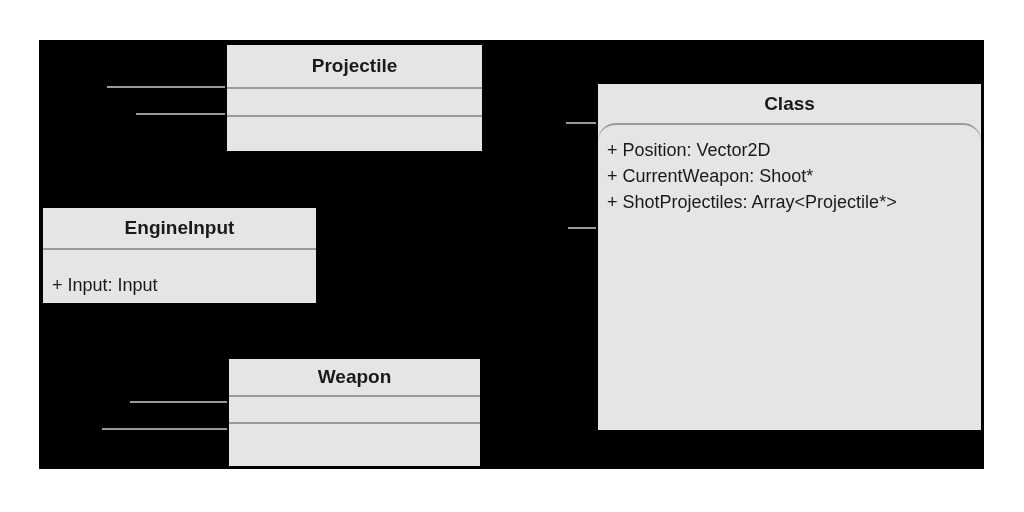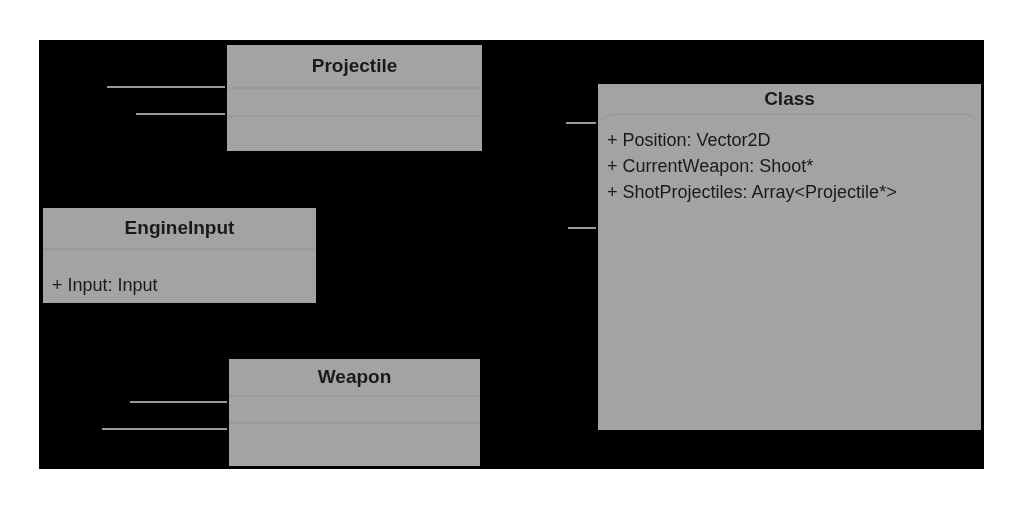--- a/index.html
+++ b/index.html
@@ -15,21 +15,21 @@
     overflow:hidden;
   }
   .canvas{
     position:absolute;
     left:39px; top:40px;
     width:945px; height:429px;
     background:#000000;
   }
   .class-box{
     position:absolute;
-    background:#a3a3a3;
+    background:#e5e5e5;
     border:2px solid #000000;
     box-sizing:border-box;
     display:flex;
     flex-direction:column;
     color:#1a1a1a;
   }
   .box-title{
     font-weight:bold;
     font-size:19px;
     text-align:center;
@@ -59,21 +59,21 @@
 
   #box-engineinput{ left:41px; top:206px; width:277px; height:99px; }
   #box-engineinput .box-title{height:40px;}
   #box-engineinput .attrs{padding-top:22px;}
 
   #box-weapon{ left:227px; top:357px; width:255px; height:111px; }
   #box-weapon .box-title{height:36px;}
   #box-weapon .attrs{height:27px;}
 
   #box-class{ left:596px; top:82px;  width:387px; height:350px; }
-  #box-class .box-title{height:29px;text-align:center;}
+  #box-class .box-title{height:39px;text-align:center;}
   #box-class .attrs{height:106px; padding-top:12px;border-radius:18px;}
   #box-class .methods{padding-top:16px;}
 
   
   .connector{
     position:absolute;
     height:2px;
     background:#9a9a9a;
   }
   #conn-1{ left:107px; top:86px;  width:118px; }

